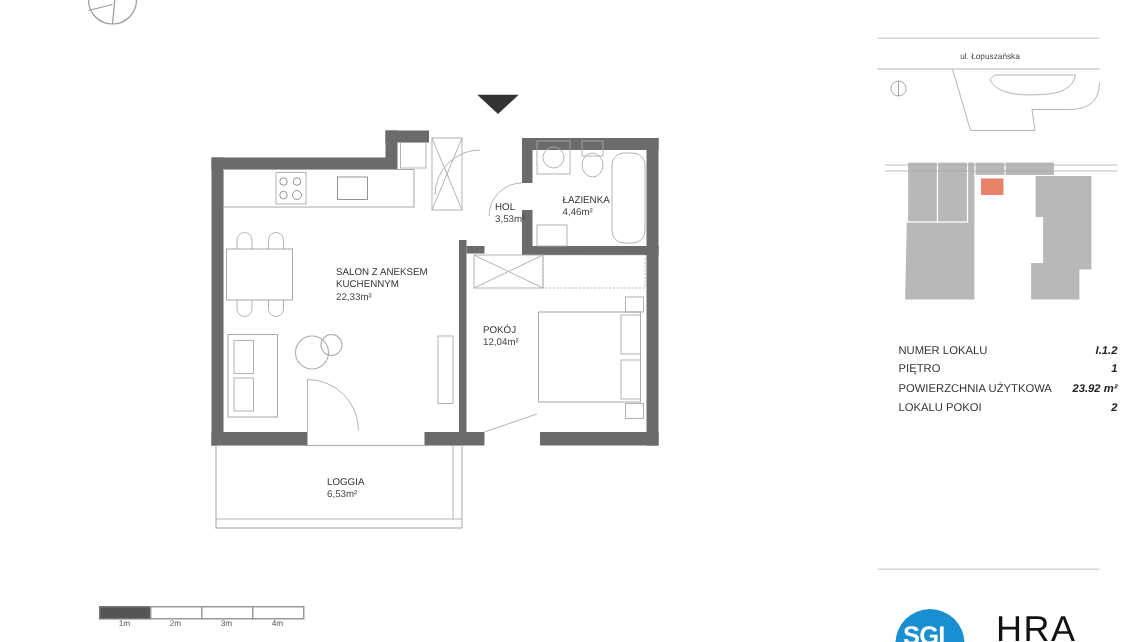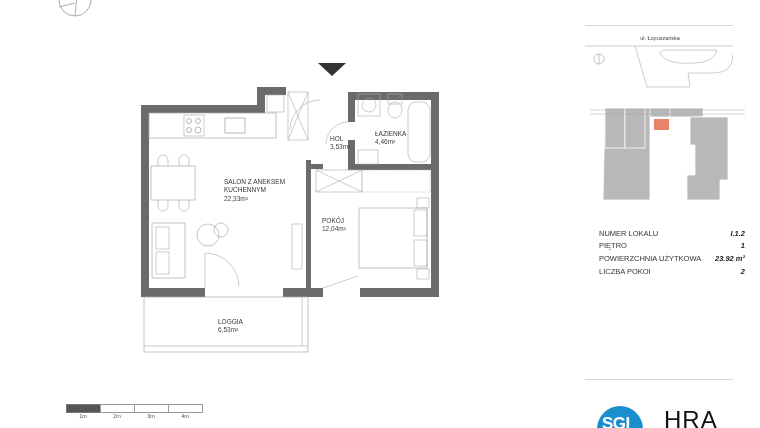--- a/index.html
+++ b/index.html
@@ -165,21 +165,21 @@
 </div>
 <div class="info-row" style="top:252px">
   <span>POWIERZCHNIA UŻYTKOWA</span>
   <span class="v">23.92 m²</span>
 </div>
 <div class="info-row" style="top:239px">
   <span>PIĘTRO</span>
   <span class="v">1</span>
 </div>
 <div class="info-row" style="top:265px">
-  <span>LICZBA POKOI</span>
+  <span>LOKALU POKOI</span>
   <span class="v">2</span>
 </div>
 
 <div class="hr" style="left:585px;top:379px;width:148px"></div>
 
 <div class="logo-circle">
     <span>SGI</span>
   </div>
 <div class="logo-text">HRA</div>
 

